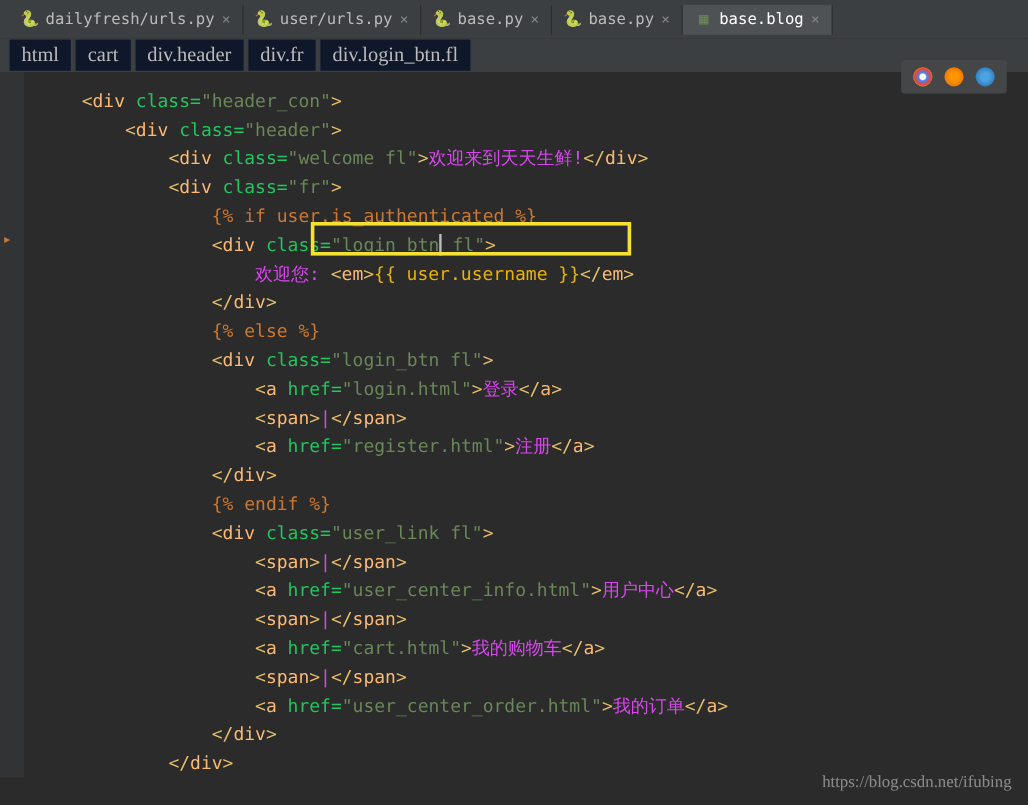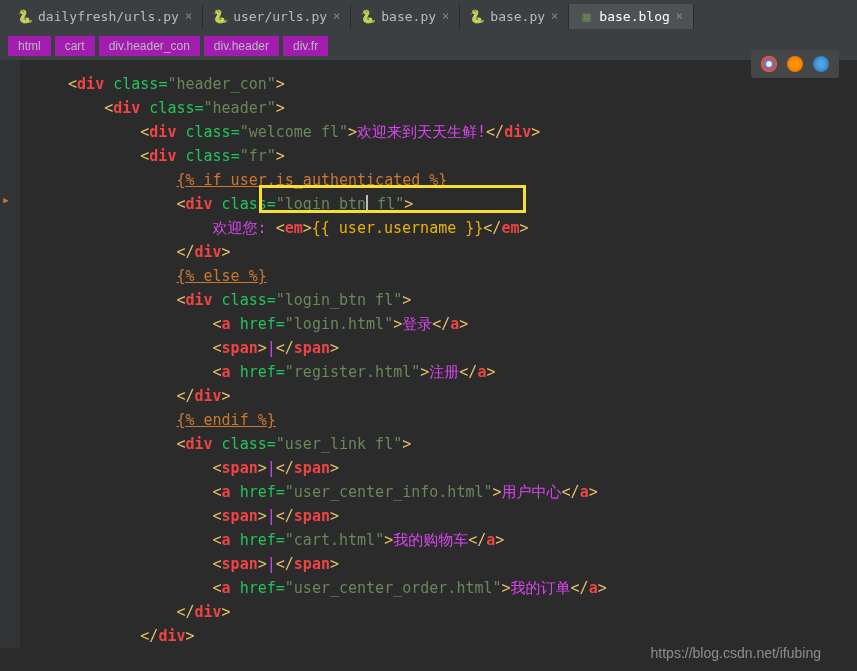--- a/index.html
+++ b/index.html
@@ -47,25 +47,25 @@
 }
 .breadcrumb {
   background: #3c3f41;
   height: 28px;
   display: flex;
   align-items: center;
   padding-left: 8px;
   gap: 4px;
 }
 .crumb {
-  background: #a21caf;
+  background: #0f172a;
   color: #bbbbbb;
   padding: 3px 10px;
-  font-size: 12px;
-  font-family: Liberation Sans, sans-serif;
+  font-size: 17px;
+  font-family: Liberation Serif, serif;
 }
 .editor {
   padding: 12px 0 0 20px;
   color: #a9b7c6;
   line-height: 24px;
   position: relative;
 }
 .gutter {
   position: absolute;
   left: 0;
@@ -78,25 +78,25 @@
   position: absolute;
   left: 2px;
   top: 128px;
   color: #cc7832;
   font-size: 13px;
 }
 .code-line {
   white-space: pre;
   padding-left: 30px;
 }
-.tag { color: #ef4444; font-weight: bold; }
+.tag { color: #fdba74; }
 .attr { color: #22c55e; }
 .str { color: #6a8759; }
 .txt { color: #d946ef; }
-.tmpl { color: #cc7832; text-decoration: underline; }
+.tmpl { color: #cc7832; }
 .var { color: #eab308; }
 .angle { color: #e8bf6a; }
 .highlight-box {
   position: absolute;
   border: 3px solid #f5e134;
   top: 125px;
   left: 259px;
   width: 267px;
   height: 28px;
   pointer-events: none;
@@ -115,24 +115,24 @@
   border-radius: 3px;
 }
 .bicon {
   width: 16px;
   height: 16px;
   border-radius: 50%;
 }
 .watermark {
   position: absolute;
   bottom: 10px;
-  right: 36px;
+  right: 14px;
   color: rgba(255,255,255,0.45);
   font-size: 14px;
-  font-family: Liberation Sans, sans-serif;
+  font-family: Liberation Serif, serif;
 }
 .py-icon { color: #8cc4ff; }
 .html-icon { color: #6a8759; }
 </style>
 </head>
 <body>
 
 <div class="tabs">
   <div class="tab">
     <span class="tab-icon py-icon">🐍</span>
@@ -157,23 +157,23 @@
   <div class="tab active">
     <span class="tab-icon html-icon">▦</span>
     <span>base.blog</span>
     <span class="tab-close">×</span>
   </div>
 </div>
 
 <div class="breadcrumb">
   <span class="crumb">html</span>
   <span class="crumb">cart</span>
-  <span class="crumb">div.header_con</span>
   <span class="crumb">div.header</span>
   <span class="crumb">div.fr</span>
+  <span class="crumb">div.login_btn.fl</span>
 </div>
 
 <div class="browser-icons">
   <div class="bicon" style="background:radial-gradient(circle,#fff 20%,#4285f4 30%,#ea4335 60%,#fbbc05 80%,#34a853 100%)"></div>
   <div class="bicon" style="background:radial-gradient(circle,#ff9500 30%,#e66000 100%)"></div>
   <div class="bicon" style="background:radial-gradient(circle,#4ba3e2 30%,#1e62a8 100%)"></div>
 </div>
 
 <div class="editor">
   <div class="gutter">

